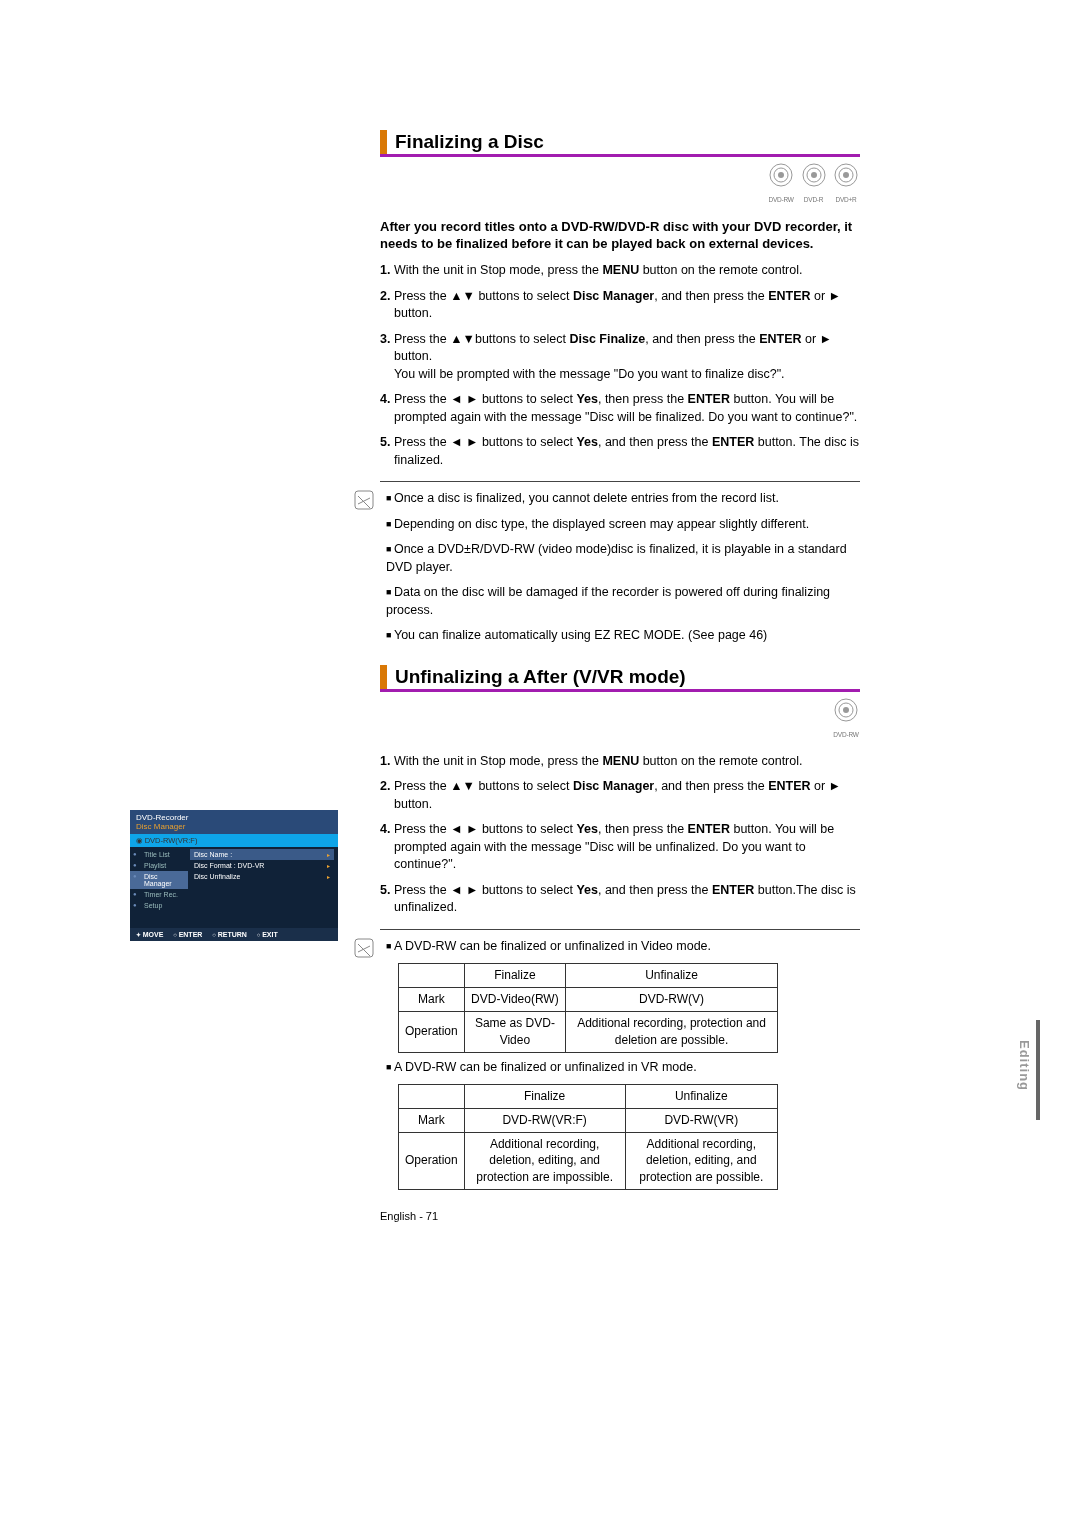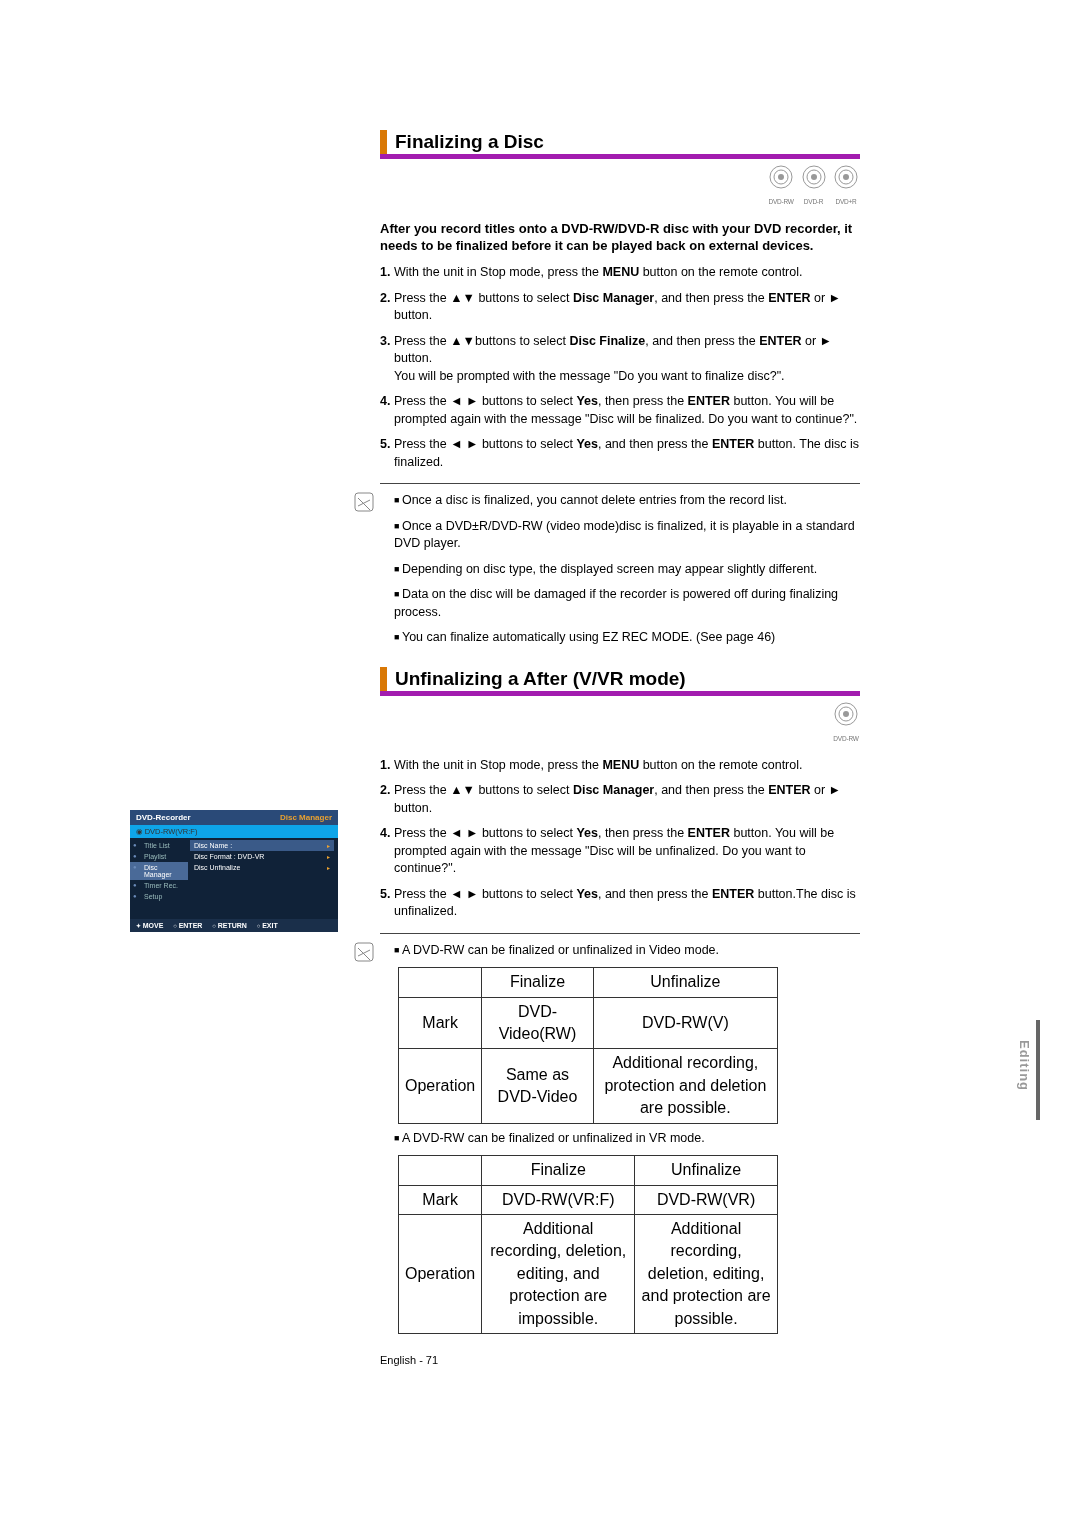--- a/index.html
+++ b/index.html
@@ -19,21 +19,21 @@
     flex-shrink: 0;
     padding-top: 680px;
   }
   .right-col {
     width: 480px;
     padding-right: 60px;
   }
   .section-bar {
     display: flex;
     align-items: center;
-    border-bottom: 5px solid #a21caf;
+    border-bottom: 3px solid #a21caf;
     margin-bottom: 6px;
   }
   .bar {
     width: 7px;
     height: 24px;
     background: #d97806;
     margin-right: 8px;
   }
   .section-title {
     font-size: 19px;
@@ -77,28 +77,28 @@
     line-height: 1.4;
   }
   .note-icon {
     position: absolute;
     left: -26px;
     top: 0;
   }
   ul.notes {
     list-style: none;
     padding: 0 0 0 6px;
-    margin: 0 0 20px 8px;
+    margin: 0 0 20px 0;
   }
   ul.notes li { margin-bottom: 8px; }
   ul.notes li::before { content: "■ "; font-size: 9px; vertical-align: 1px; }
   table.comp {
     border-collapse: collapse;
     margin: 6px 0 6px 18px;
-    font-size: 16px;
+    font-size: 12px;
     width: 380px;
   }
   table.comp td, table.comp th {
     border: 1px solid #333;
     padding: 3px 6px;
     text-align: center;
     font-weight: normal;
   }
   table.comp th { background: none; }
   .osd {
@@ -107,21 +107,22 @@
     background: #1a2f4a;
     border-radius: 0;
     font-size: 8px;
     color: #fff;
   }
   .osd-header {
     background: #2a4a78;
     padding: 3px 6px;
     display: flex;
     justify-content: space-between;
-    font-weight: bold;
+    font-weight: normal;
+    flex-direction: column;
   }
   .osd-header .right { color: #e8a030; }
   .osd-sub {
     background: #0ea5e9;
     color: #333;
     padding: 2px 6px;
     font-size: 7.5px;
   }
   .osd-body {
     display: flex;
@@ -271,22 +272,22 @@
     <hr class="sep">
     <div class="note-block">
       <span class="note-icon">
         <svg width="20" height="20">
             <rect x="1" y="1" width="18" height="18" rx="3" fill="none" stroke="#888"></rect>
             <path d="M4 6l12 12M4 14l12-6" stroke="#888" fill="none"></path>
           </svg>
       </span>
       <ul class="notes">
         <li>Once a disc is ﬁnalized, you cannot delete entries from the record list.</li>
+        <li>Depending on disc type, the displayed screen may appear slightly different.</li>
         <li>Once a DVD±R/DVD-RW (video mode)disc is ﬁnalized, it is playable in a standard DVD player.</li>
-        <li>Depending on disc type, the displayed screen may appear slightly different.</li>
         <li>Data on the disc will be damaged if the recorder is powered off during ﬁnalizing process.</li>
         <li>You can ﬁnalize automatically using EZ REC MODE. (See page 46)</li>
       </ul>
     </div>
 
     <div class="section-bar">
       <div class="bar"></div>
       <div class="section-title">Unﬁnalizing a After (V/VR mode)</div>
     </div>
     <div class="disc-icons">

